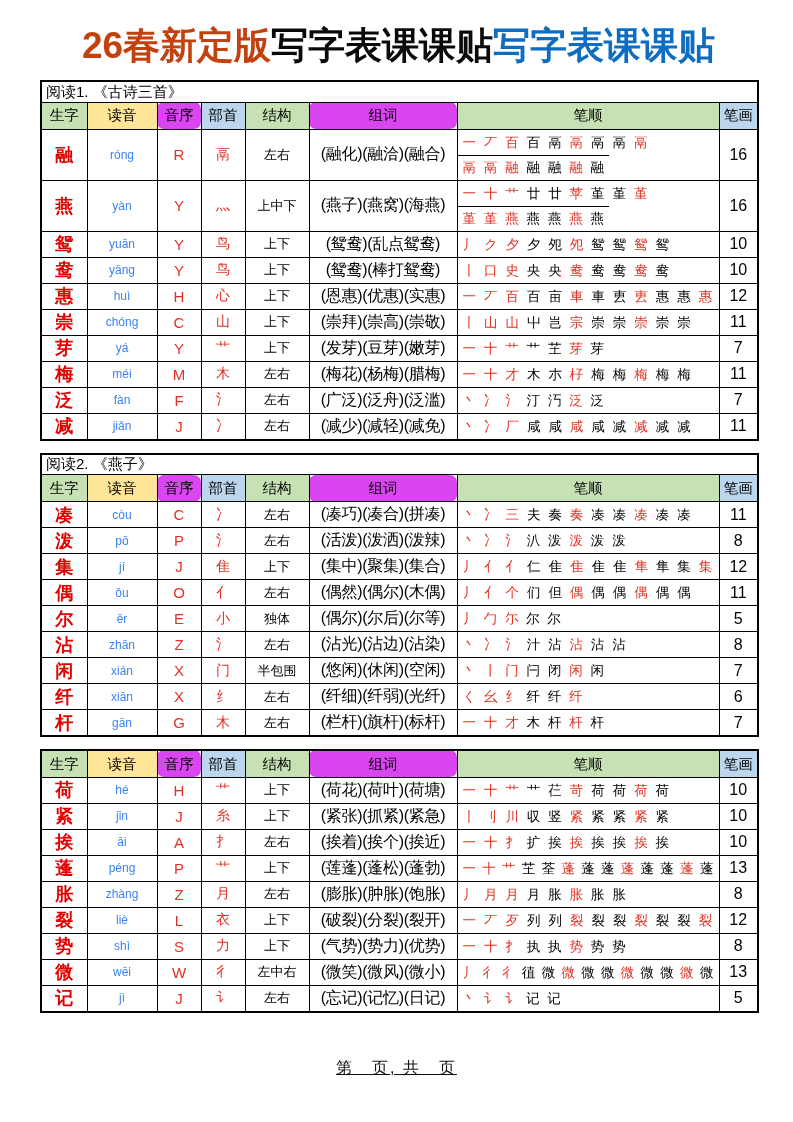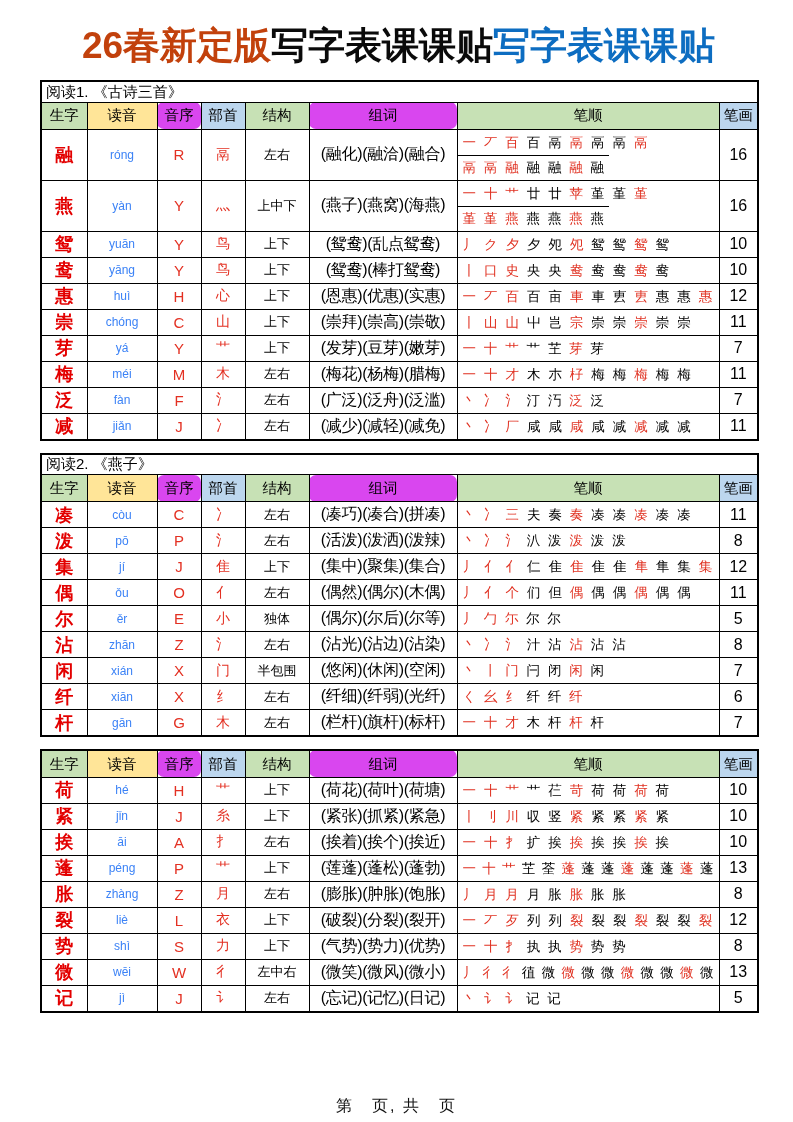--- a/index.html
+++ b/index.html
@@ -59,22 +59,22 @@
     padding:0 5px; font-size:13.5px; height:25px; line-height:25px;
   }
   .h2 .so-line { height:25px; }
   .so-line.second { border-top:1px solid #000; }
   .so-line span { display:inline-block; }
   .so-line span:nth-child(-n+2){ color:#e03020; }
   .so-line span:nth-child(3n){ color:#e03020; }
 
   
   .footer {
-    position:absolute; left:0; right:0; top:1096px;
-    text-align:center; font-size:16px; color:#111; letter-spacing:2px;
+    position:absolute; left:0; right:0; top:1058px;
+    text-align:center; font-size:16px; color:#111; letter-spacing:2px;text-decoration:underline;
   }
 </style>
 </head>
 <body>
 
 <div class="page">
 
   <div class="title">
     <span class="t-red">26春新定版</span><span class="t-black">写字表课课贴</span><span class="t-blue">写字表课课贴</span>
   </div>

